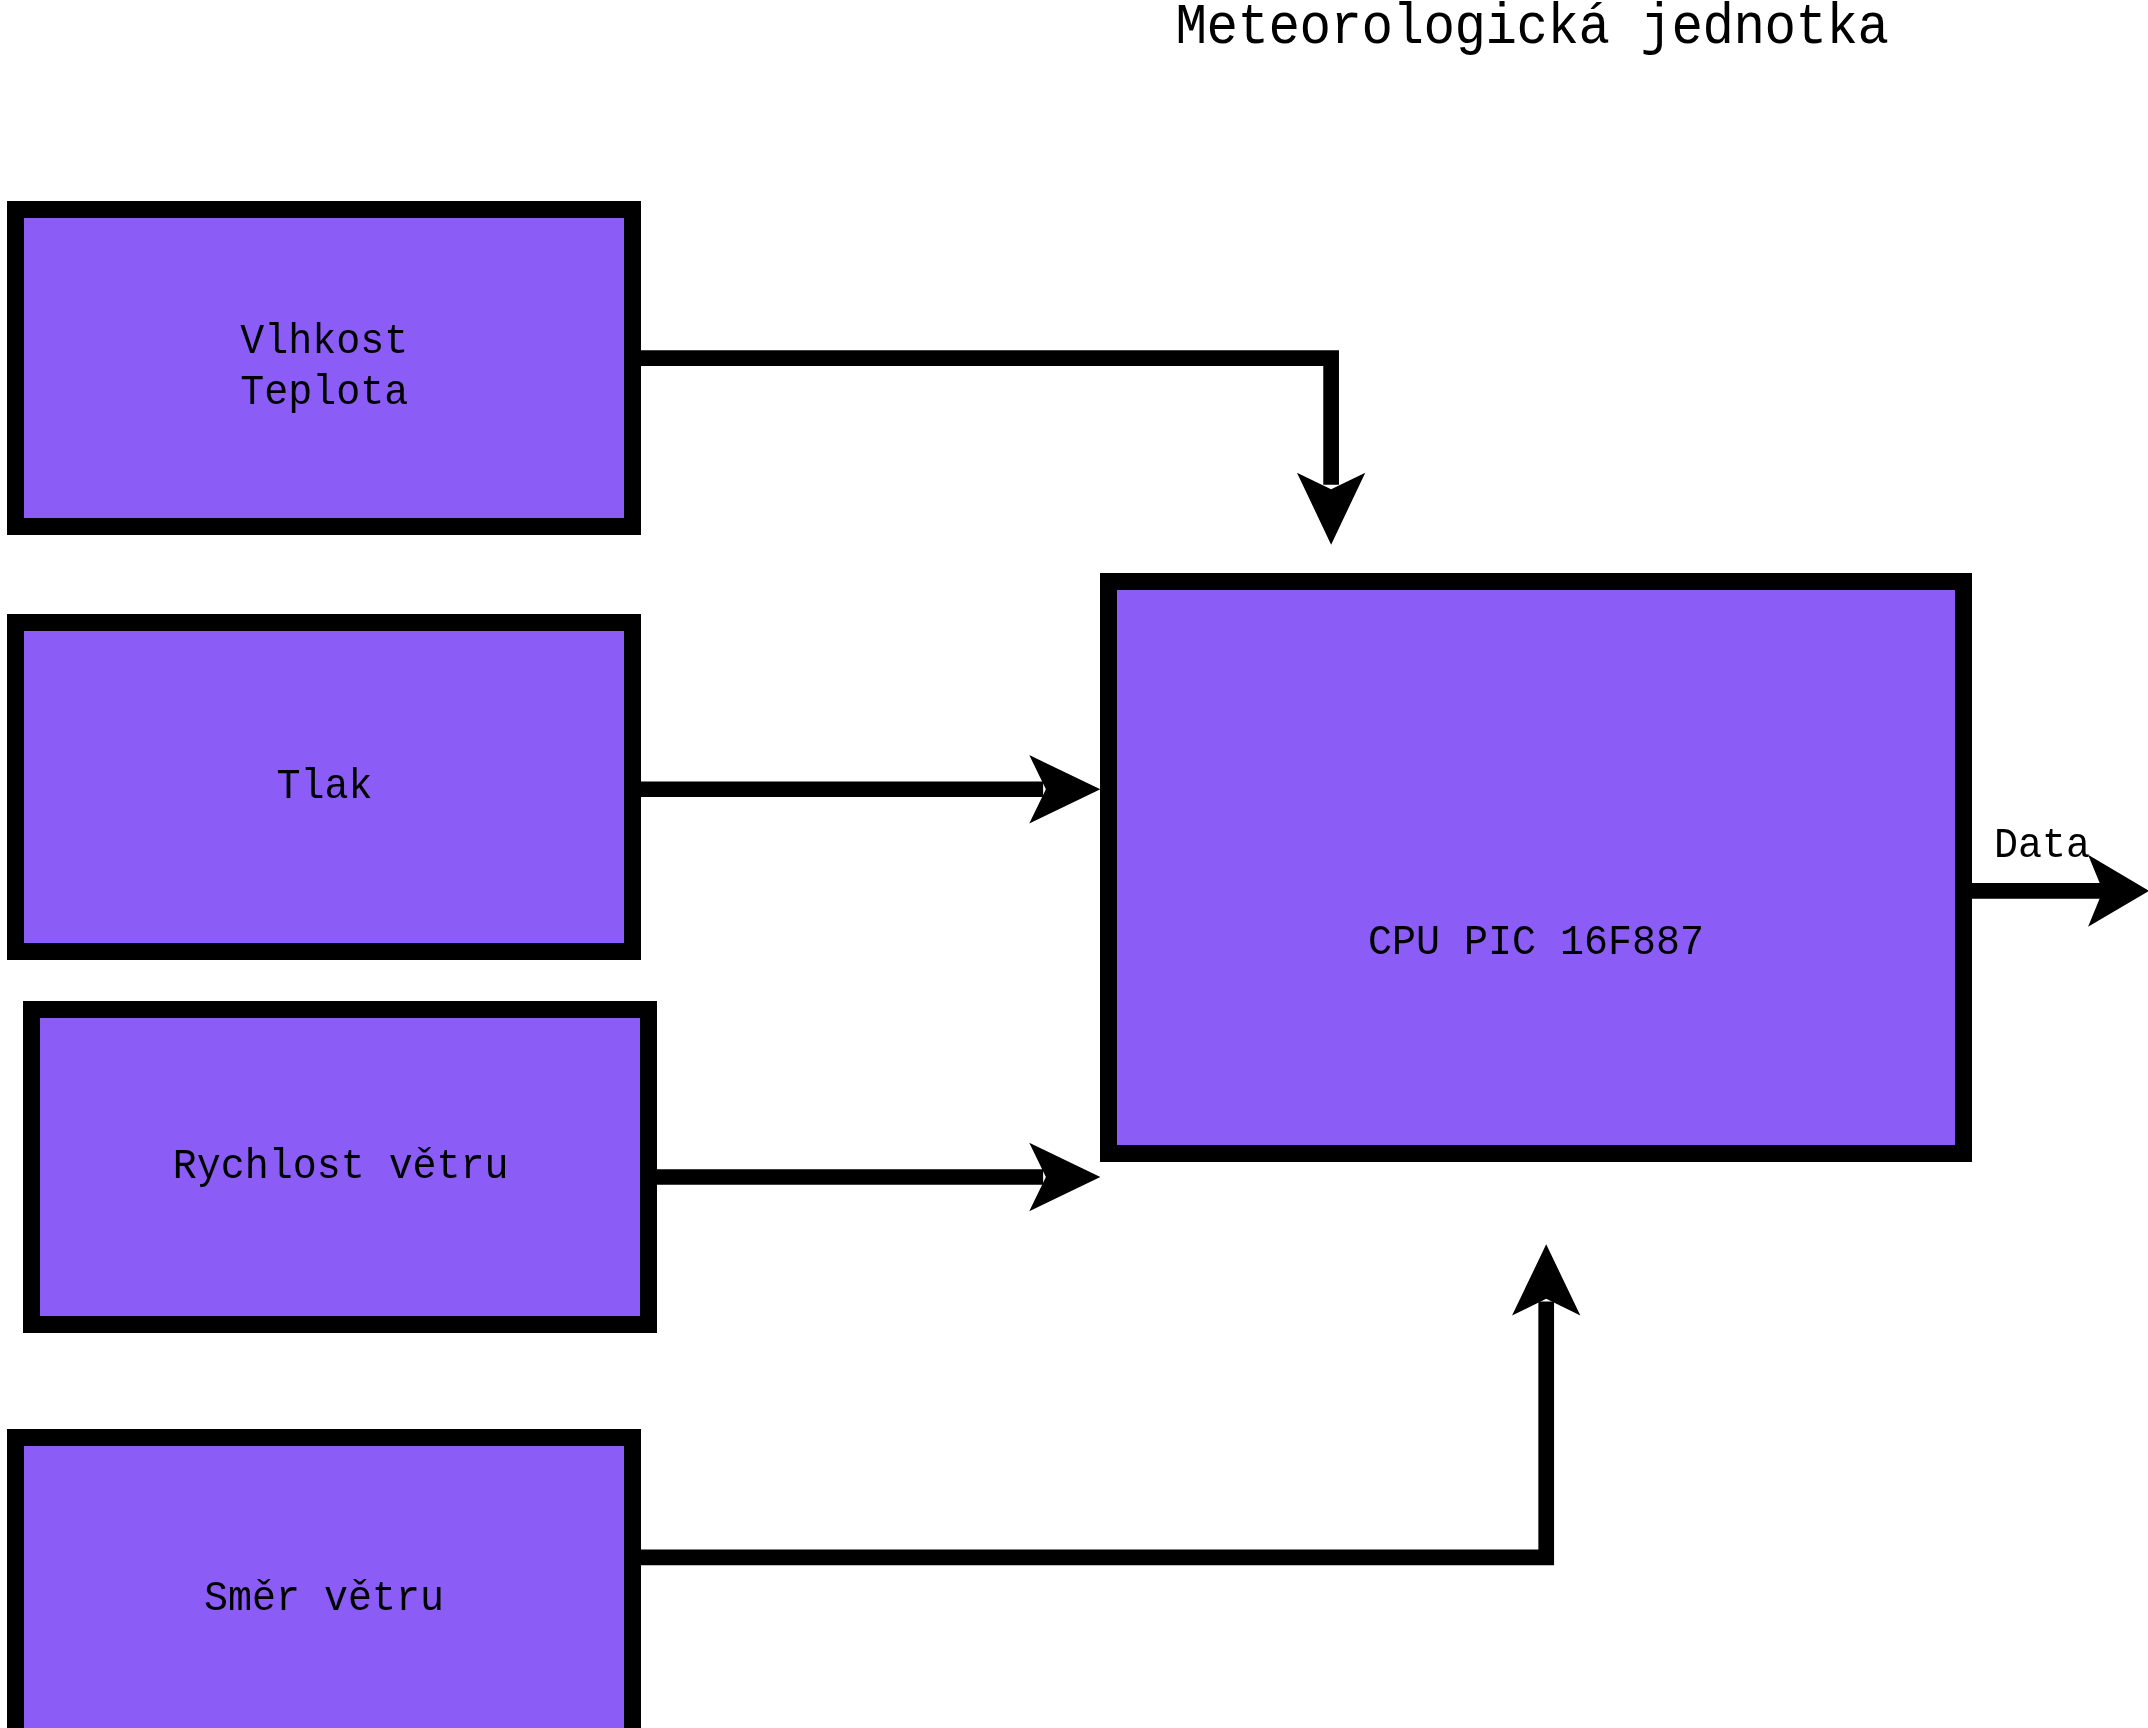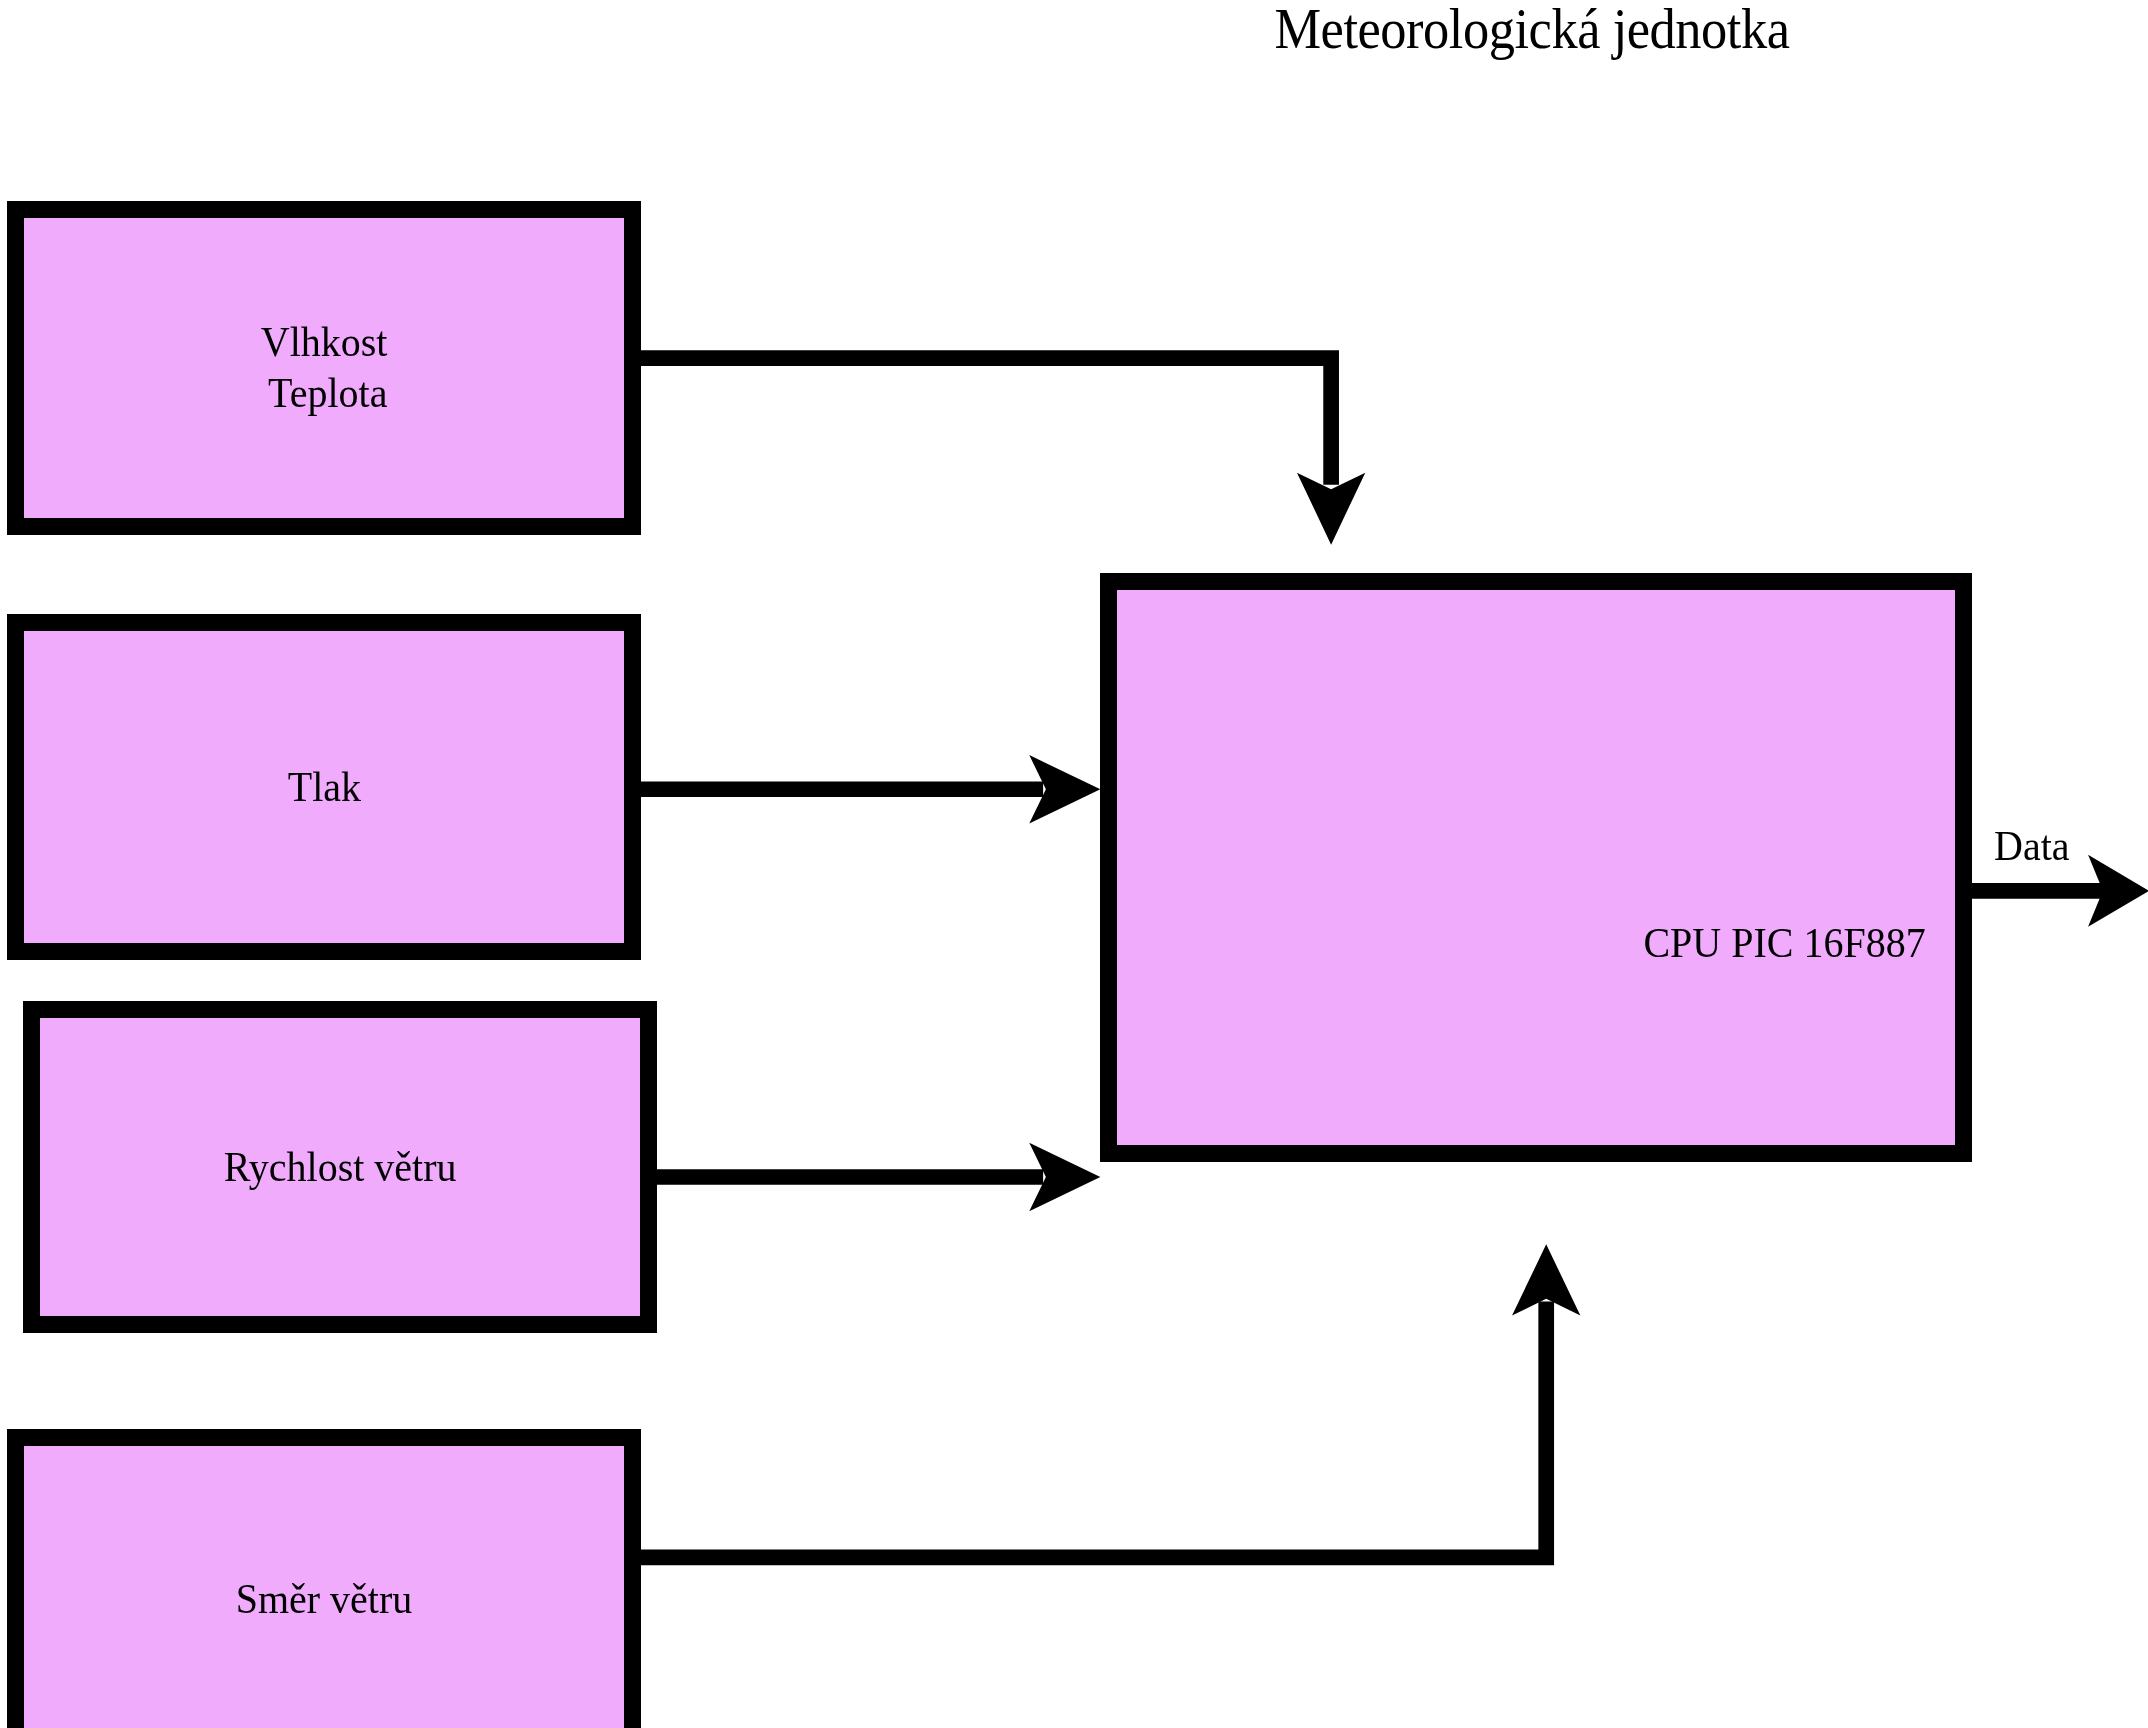--- a/index.html
+++ b/index.html
@@ -6,45 +6,45 @@
     margin: 0;
     padding: 0;
     background: #ffffff;
   }
   #canvas {
     position: relative;
     width: 2149px;
     height: 1729px;
     background: #ffffff;
     overflow: hidden;
-    font-family: Liberation Serif, serif;
+    font-family: Liberation Mono, monospace;
   }
   #diagram-title {
     position: absolute;
     left: 1135px;
     top: -3.7px;
     width: 794px;
     text-align: center;
     font-size: 57px;
     font-weight: 400;
     color: #000000;
     letter-spacing: -0.5px;
     white-space: nowrap;
     transform: scaleX(0.92);
     transform-origin: center top;
   }
   .block {
     position: absolute;
     box-sizing: border-box;
     border: 17.5px solid #000000;
-    background: #f0abfc;
+    background: #8b5cf6;
     display: flex;
     align-items: center;
     justify-content: center;
-    text-align: right;
+    text-align: center;
   }
   .block-label {
     font-size: 43px;
     line-height: 1.18;
     color: #000000;
     transform: scaleX(0.93);
     transform-origin: center center;
     white-space: pre-line;
   }
   #block-humidity-temperature { left: 7.4px;  top: 201px;  width: 634px; height: 334px; }

